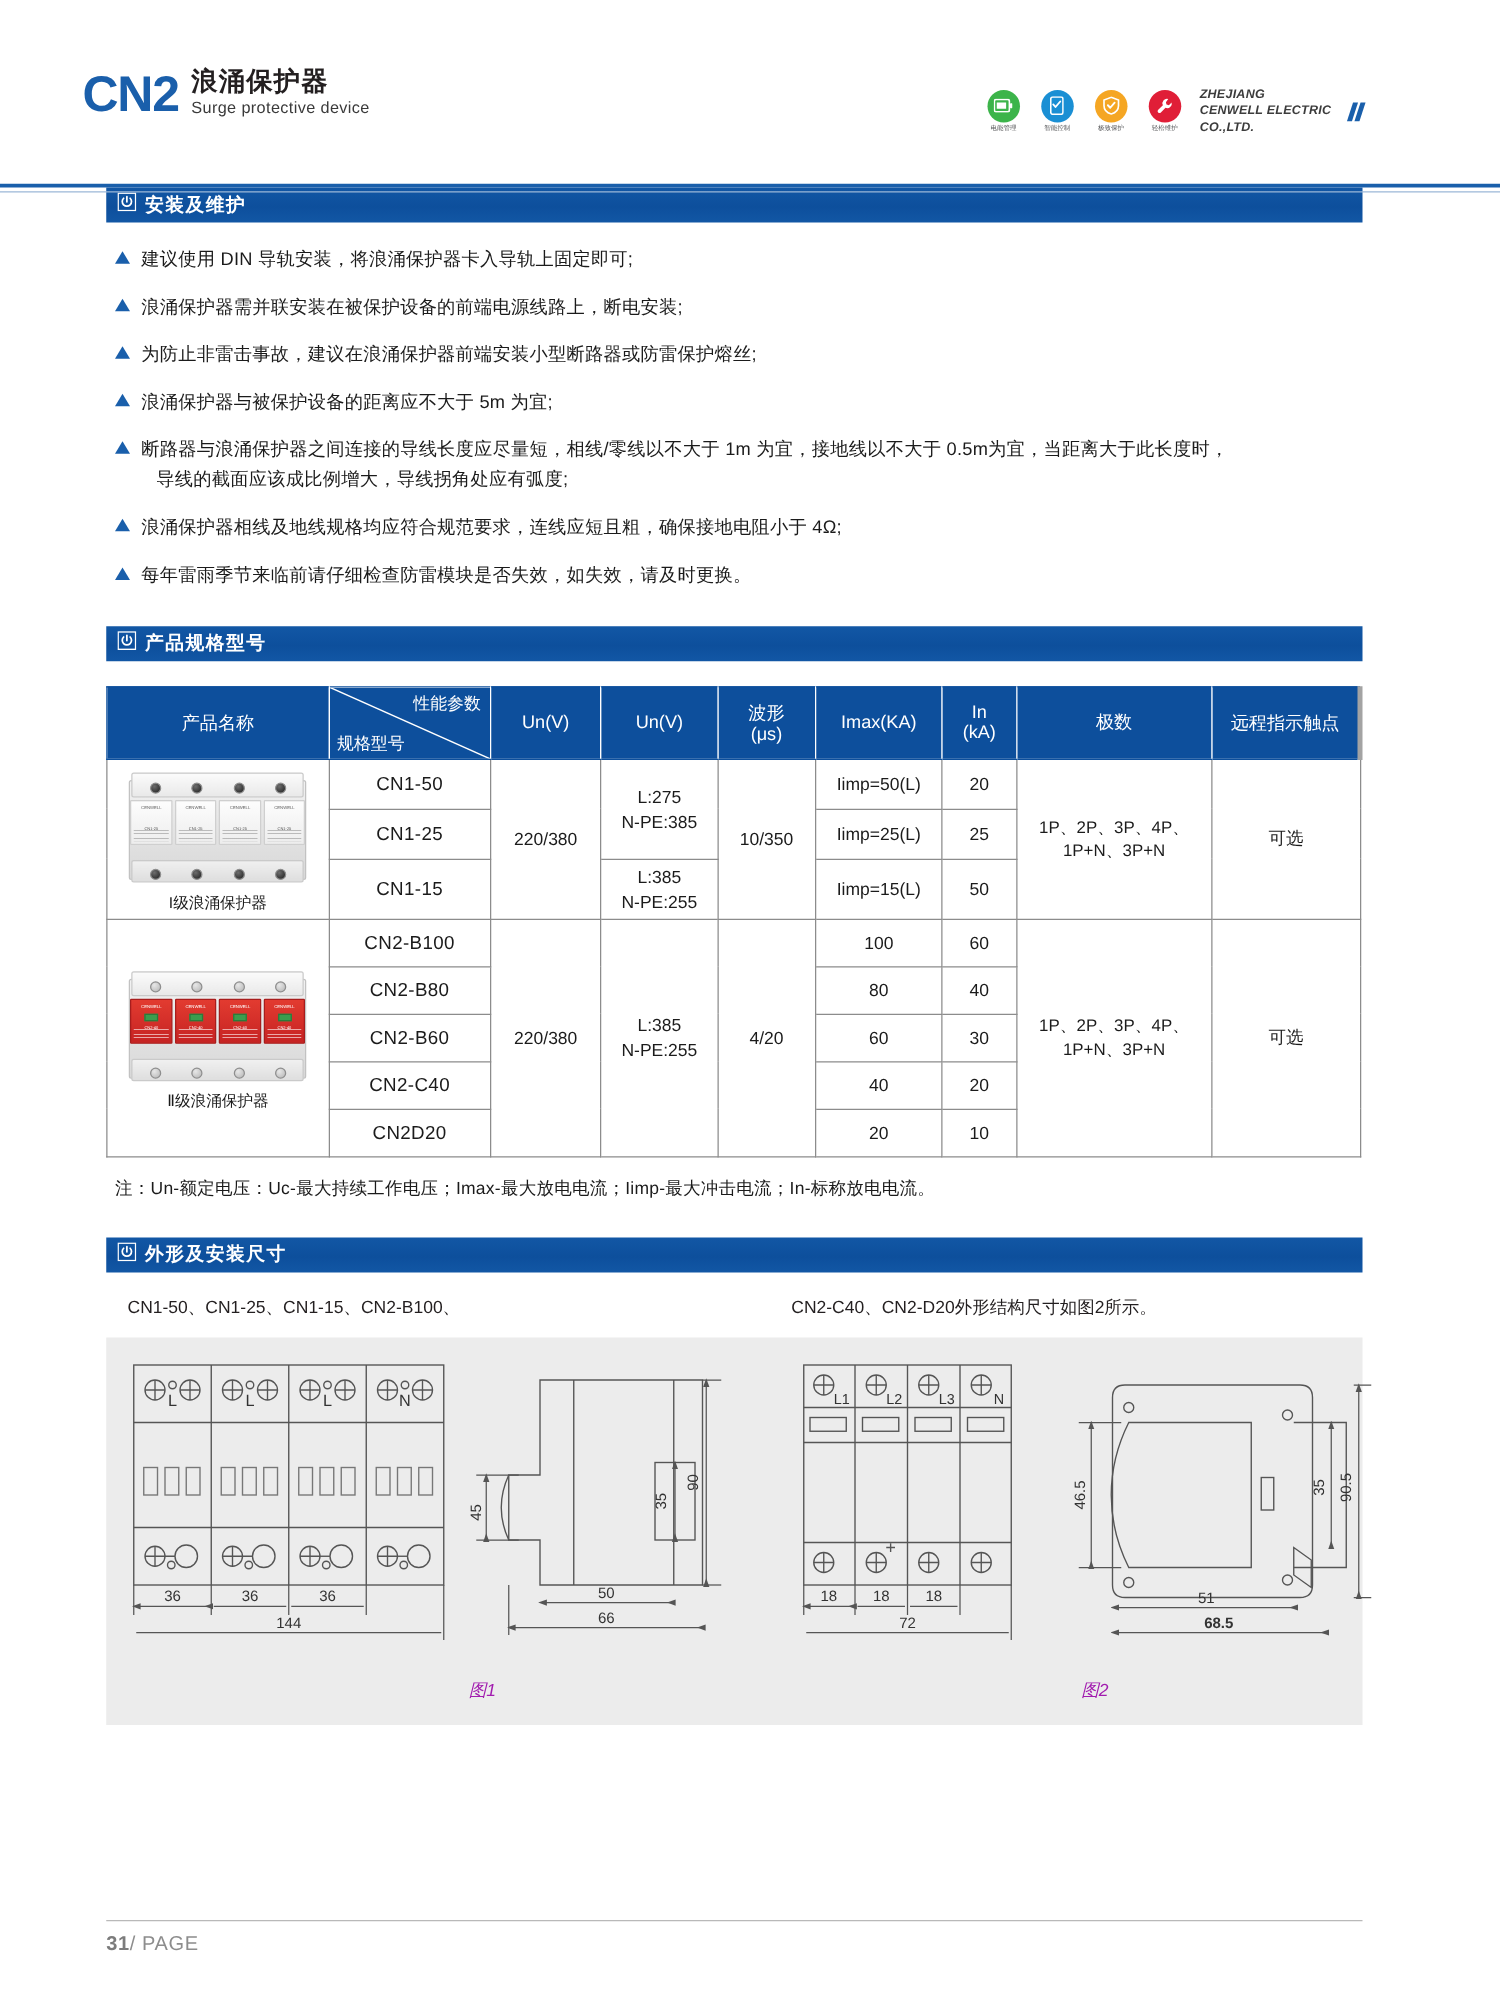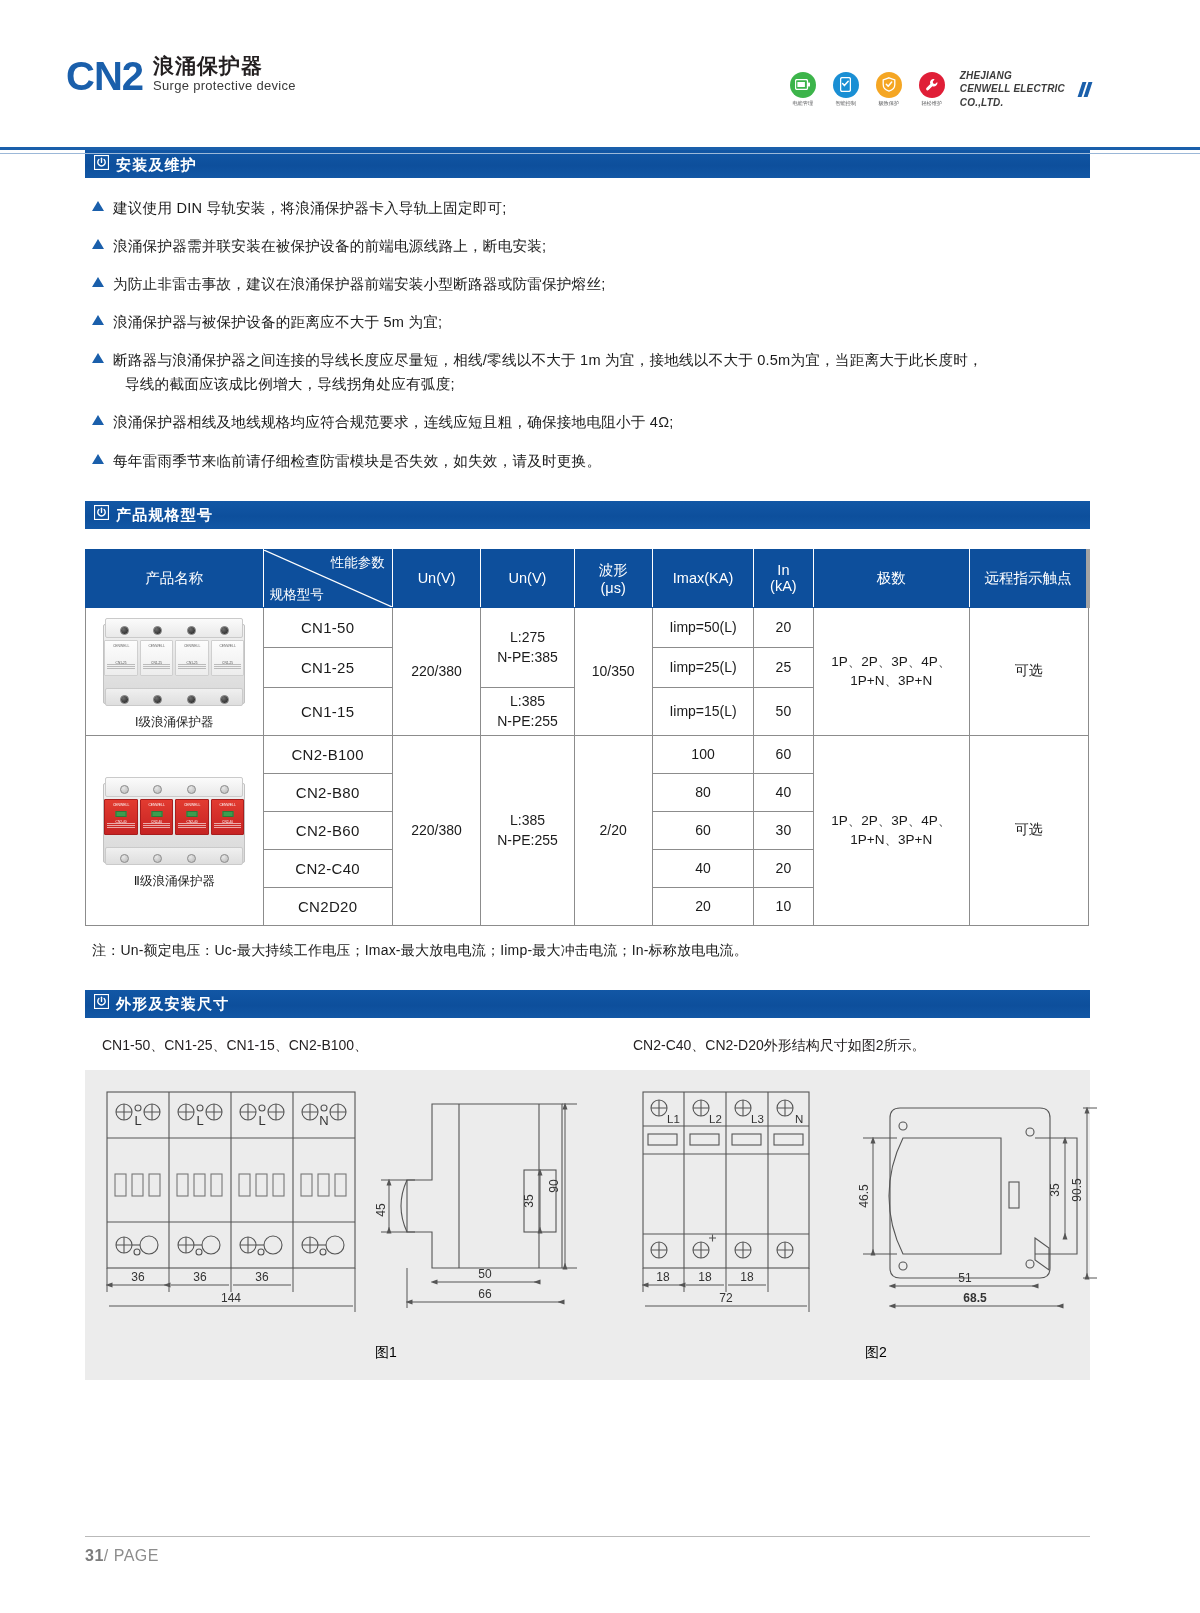--- a/index.html
+++ b/index.html
@@ -152,21 +152,21 @@
   .dim-desc .col-b { flex: 1; }
 
   .dim-box {
     margin: 14px 110px 0 85px;
     background: #ececec;
     height: 310px;
     position: relative;
   }
   .fig-caption {
     position: absolute; bottom: 18px;
-    font-size: 14px; color: #000000;
+    font-size: 14px; color: #a21caf; font-style: italic;
   }
 
   
   .footer {
     position: absolute; left: 85px; right: 110px; bottom: 48px;
   }
   .footer-rule { height: 1px; background: #b9b9b9; margin-bottom: 10px; }
   .footer-text { font-size: 16px; color: #8d8d8d; letter-spacing: 0.5px; }
   .footer-text b { color: #7c7c7c; font-weight: bold; }
 
@@ -510,21 +510,21 @@
               </div>
         </div>
         <div class="prod-caption">Ⅱ级浪涌保护器</div>
       </td>
       <td class="mdl">CN2-B100</td>
       <td class="w-un" rowspan="5">220/380</td>
       <td class="w-uc cell-2l" rowspan="5">
         <div>L:385</div>
         <div>N-PE:255</div>
       </td>
-      <td class="w-wave" rowspan="5">2/20</td>
+      <td class="w-wave" rowspan="5">4/20</td>
       <td class="w-imax">100</td>
       <td class="w-in">60</td>
       <td class="w-pole" rowspan="5">
         <div>1P、2P、3P、4P、</div>
         <div>1P+N、3P+N</div>
       </td>
       <td class="w-rem" rowspan="5">可选</td>
     </tr>
     <tr>
       <td class="mdl">CN2-B80</td>

